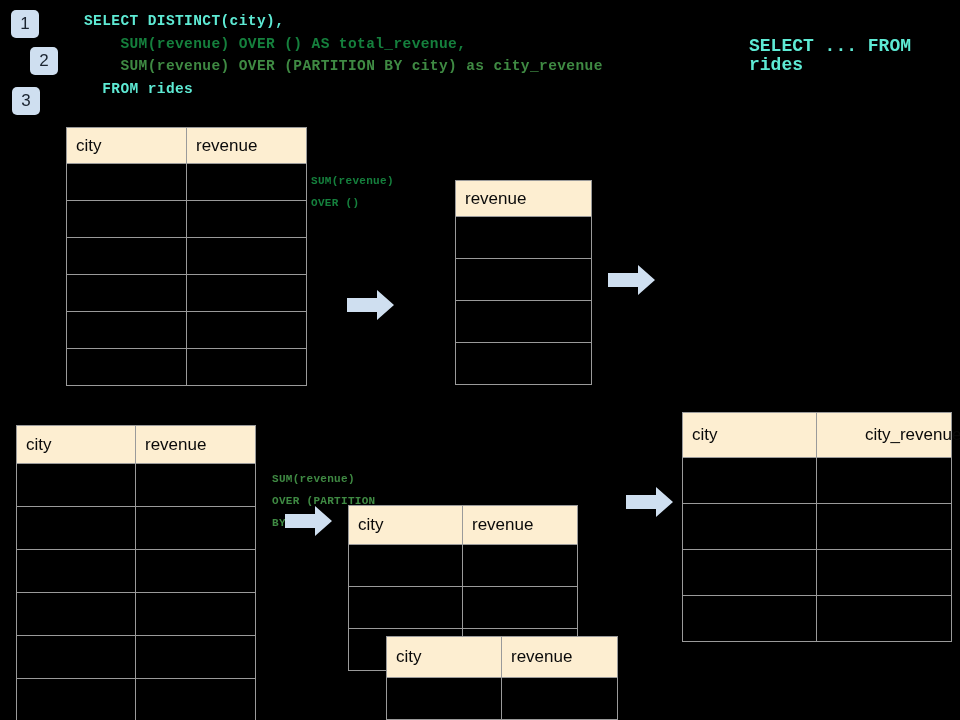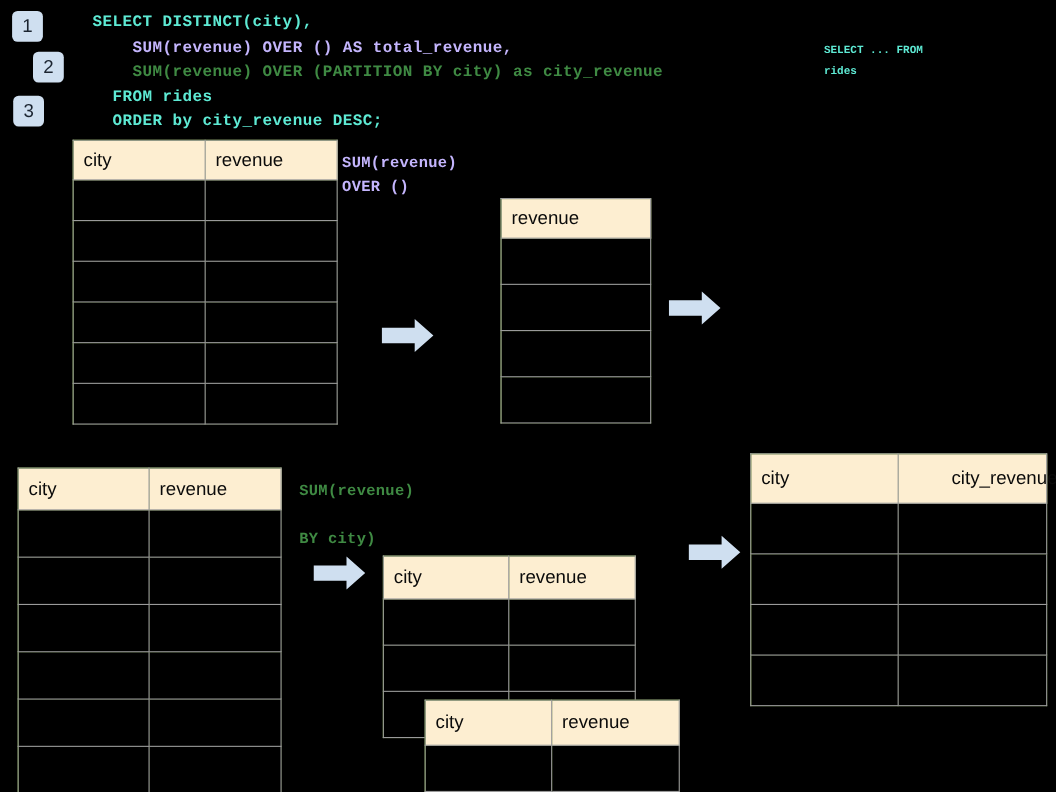--- a/index.html
+++ b/index.html
@@ -36,37 +36,38 @@
   .sql {
     position: absolute;
     font-family: "Liberation Mono", monospace;
     font-size: 14.5px;
     font-weight: bold;
     letter-spacing: 0.4px;
     white-space: pre;
     line-height: 21.5px;
   }
   .c-purple { color: #5eead4; }
-  .c-red    { color: #c4b5fd; }
+  .c-red    { color: #15803d; }
   .c-green  { color: #3f8a43; text-align: center; }
 
   
   .anno {
     position: absolute;
     font-family: "Liberation Mono", monospace;
-    font-size: 14px;
+    font-size: 11px;
     font-weight: bold;
     white-space: pre;
     line-height: 22px;
     letter-spacing: 0.3px;
+    margin-top: 32px;
   }
   .anno-sm {
     position: absolute;
     font-family: "Liberation Mono", monospace;
-    font-size: 10px;
+    font-size: 18px;
     font-weight: bold;
     white-space: pre;
     line-height: 19px;
   }
 
   
   .tbl {
     position: absolute;
     border-collapse: collapse;
     table-layout: fixed;
@@ -101,29 +102,29 @@
 <div id="stage">
 
   <div class="badge" style="left:11px; top:10px;">1</div>
   <div class="badge" style="left:30px; top:47px;">2</div>
   <div class="badge" style="left:12px; top:87px;">3</div>
 
   <div class="sql c-purple" style="left:84px; top:11px;">SELECT DISTINCT(city),</div>
   <div class="sql c-red" style="left:84px; top:34px;">    SUM(revenue) OVER () AS total_revenue,</div>
   <div class="sql c-green" style="left:84px; top:56px;">    SUM(revenue) OVER (PARTITION BY city) as city_revenue</div>
   <div class="sql c-purple" style="left:84px; top:79px;">  FROM rides</div>
-  <div class="sql c-purple" style="left:84px; top:101px;">  ORDER by city_revenue DESC;</div>
 
   <div class="anno-sm c-purple" style="left:749px; top:37px;">SELECT ... FROM</div>
   <div class="anno-sm c-purple" style="left:749px; top:56px;">rides</div>
 
   <div class="anno c-red" style="left:311px; top:138px;">SUM(revenue)</div>
   <div class="anno c-red" style="left:311px; top:160px;">OVER ()</div>
 
   <div class="anno c-green" style="left:272px; top:436px;">SUM(revenue)</div>
+  <div class="anno c-green" style="left:272px; top:458px;">OVER (PARTITION</div>
   <div class="anno c-green" style="left:272px; top:480px;">BY city)</div>
 
   <table class="tbl" style="left:66px; top:127px; width:240px;">
     <colgroup>
         <col style="width:120px">
         <col style="width:120px">
       </colgroup>
     <thead>
       <tr>
         <th style="height:35px;">city</th>

